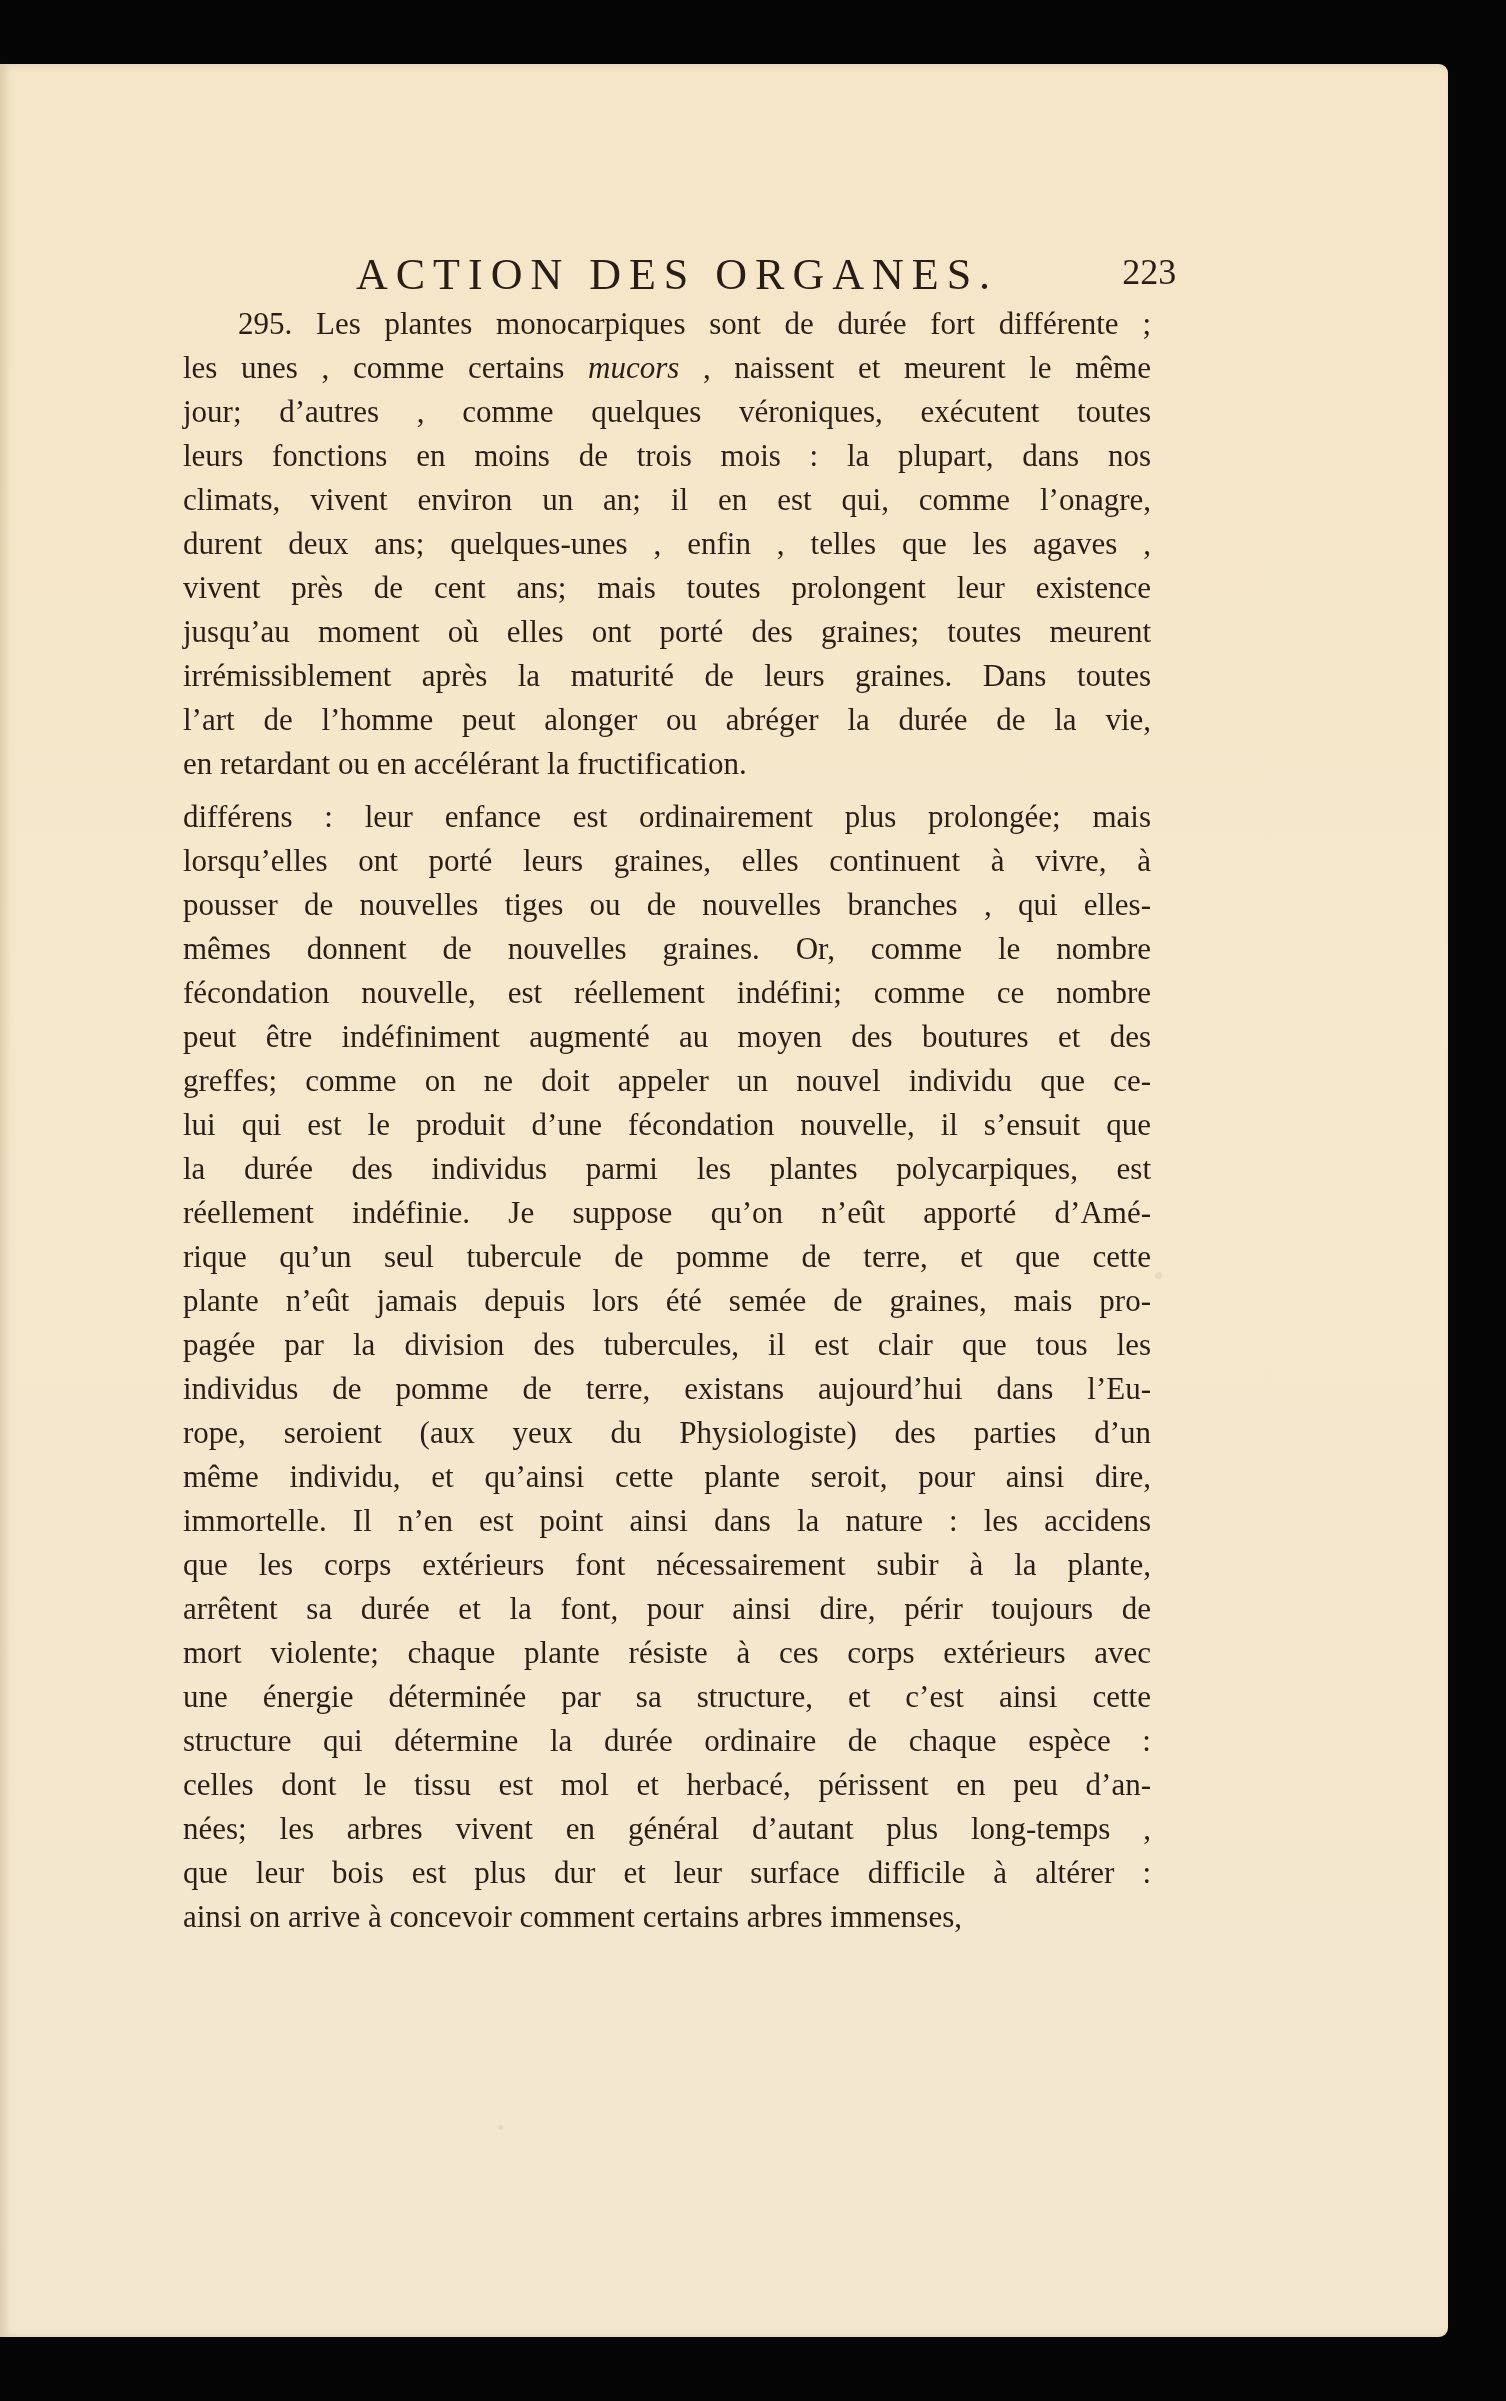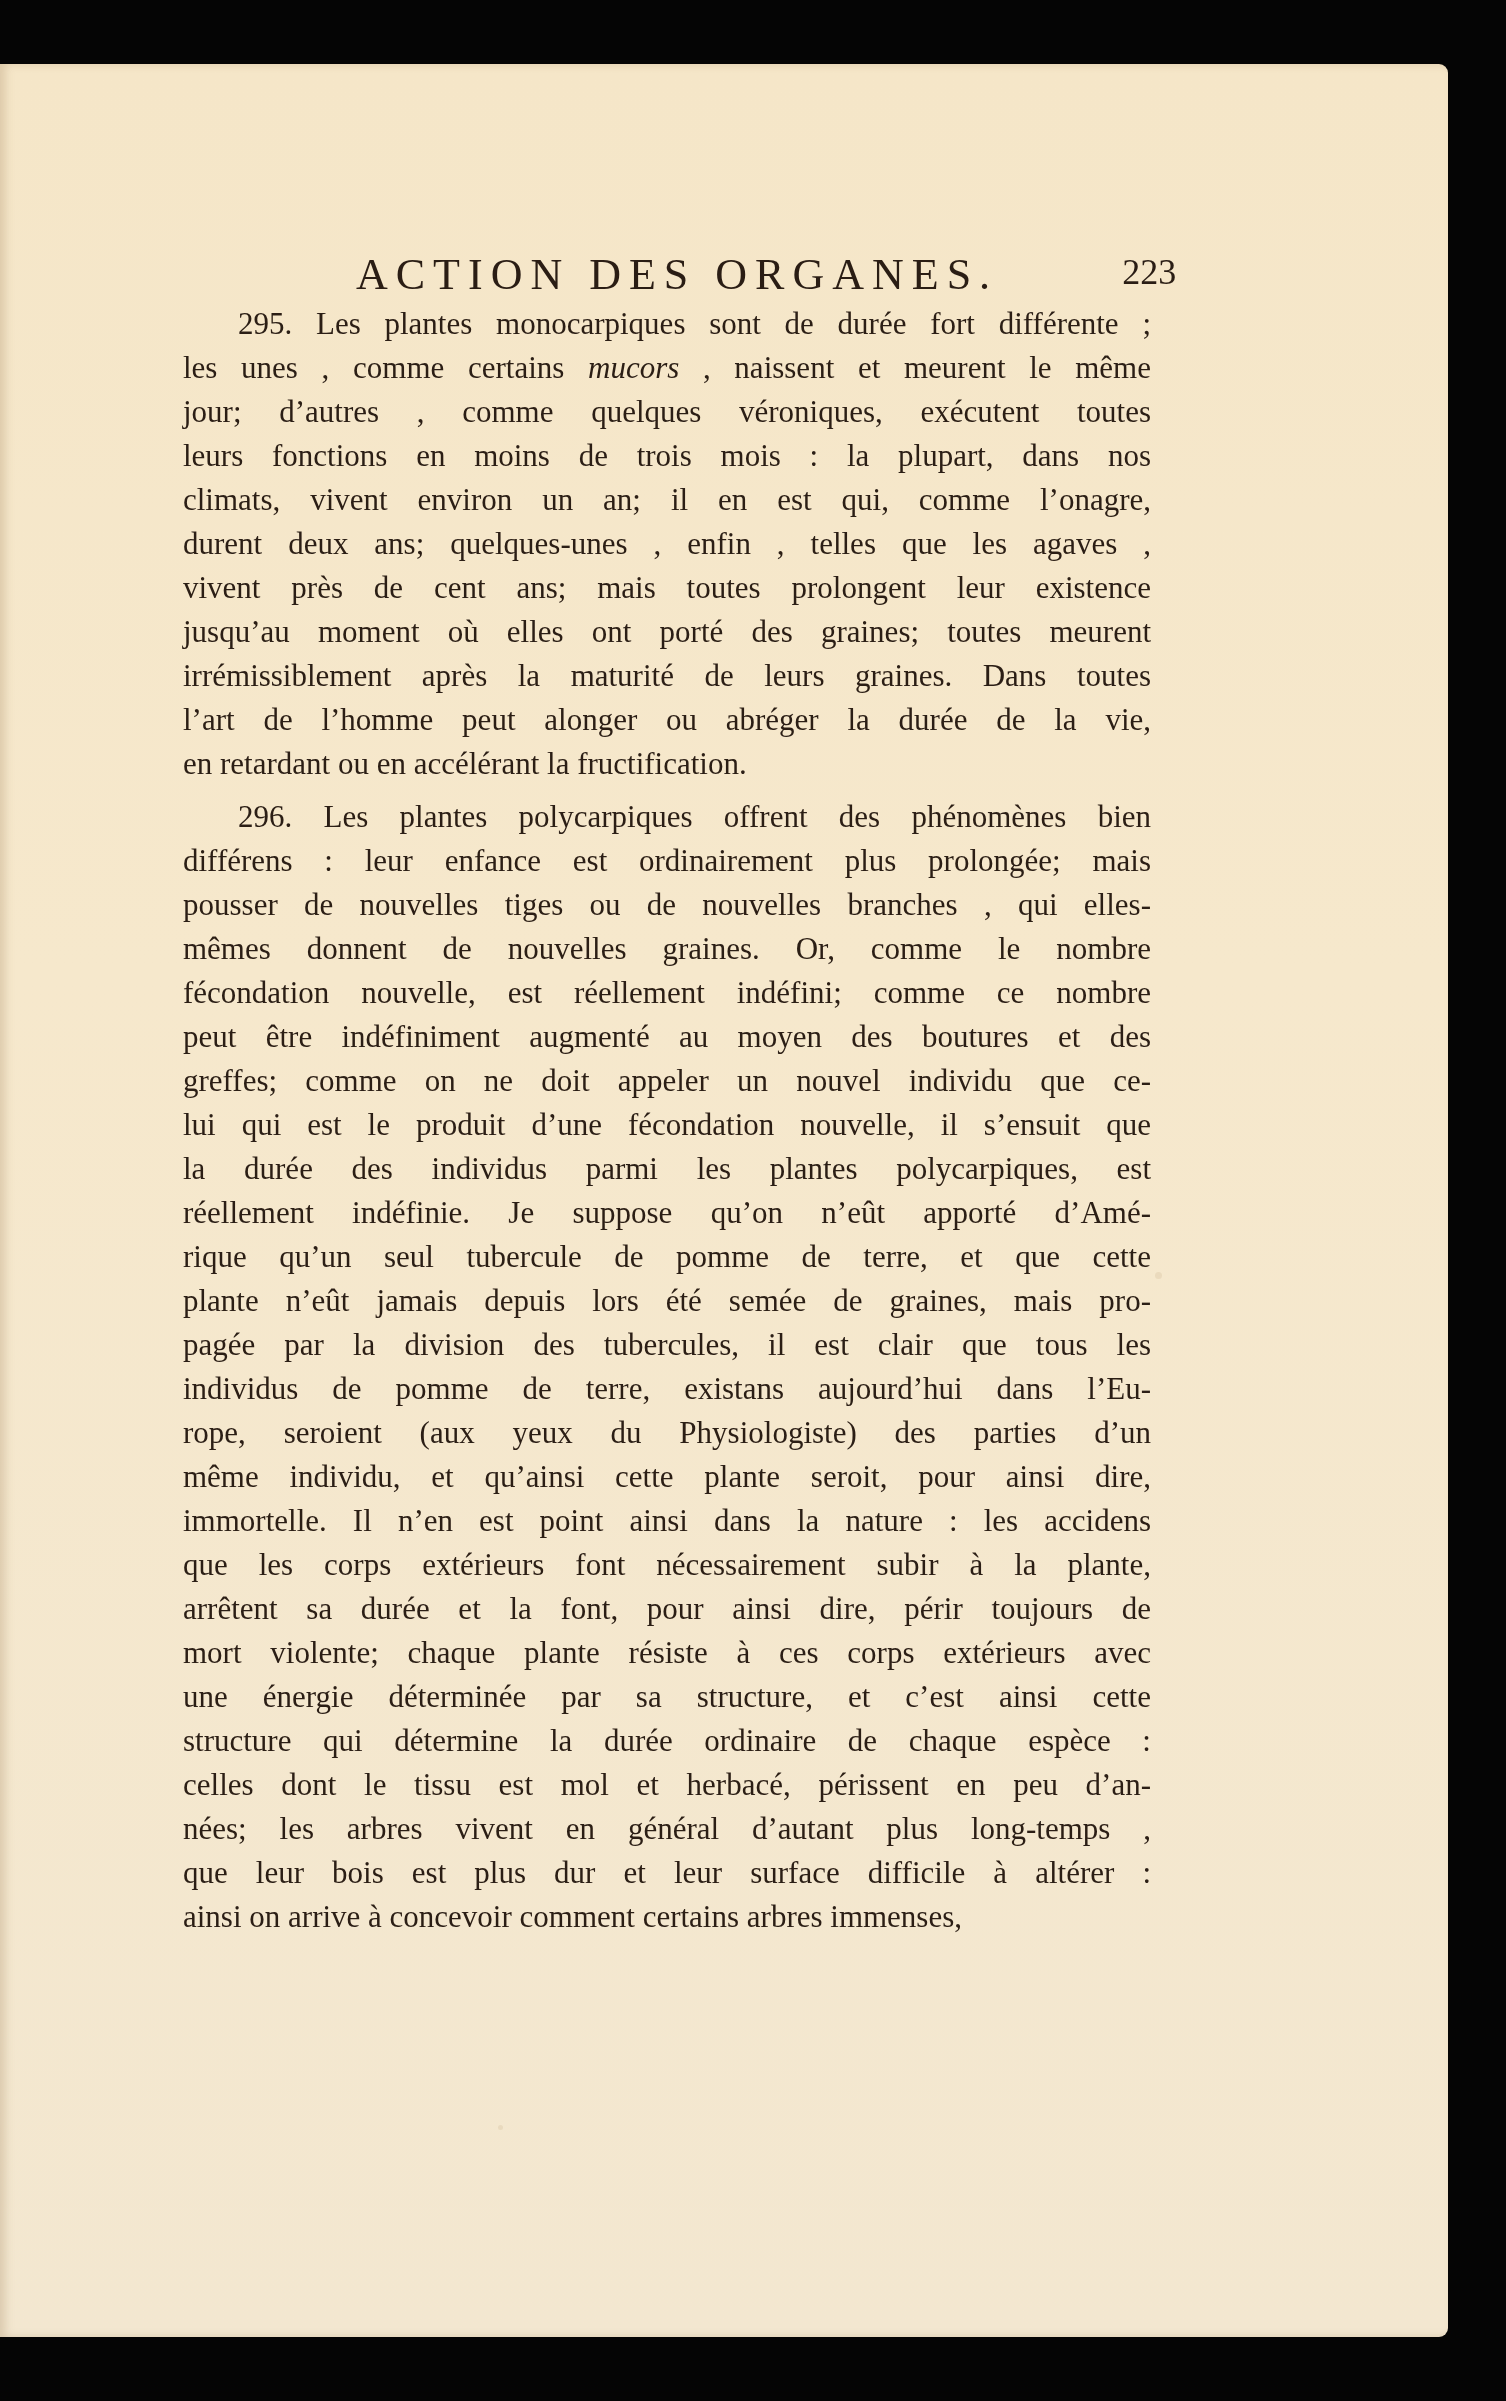--- a/index.html
+++ b/index.html
@@ -80,22 +80,22 @@
       <div class="line"><span>leurs fonctions en moins de trois mois : la plupart, dans nos</span></div>
       <div class="line"><span>climats, vivent environ un an; il en est qui, comme l’onagre,</span></div>
       <div class="line"><span>durent deux ans; quelques-unes , enfin , telles que les agaves ,</span></div>
       <div class="line"><span>vivent près de cent ans; mais toutes prolongent leur existence</span></div>
       <div class="line"><span>jusqu’au moment où elles ont porté des graines; toutes meurent</span></div>
       <div class="line"><span>irrémissiblement après la maturité de leurs graines. Dans toutes</span></div>
       <div class="line"><span>l’art de l’homme peut alonger ou abréger la durée de la vie,</span></div>
       <div class="line last"><span>en retardant ou en accélérant la fructification.</span></div>
     </div>
   <div id="para-1" class="paragraph para2">
-      <div class="line indent"><span>296. Les plantes polycarpiques offrent des phénomènes bien</span></div>
       <div class="line"><span>différens : leur enfance est ordinairement plus prolongée; mais</span></div>
+      <div class="line"><span>lorsqu’elles ont porté leurs graines, elles continuent à vivre, à</span></div>
       <div class="line"><span>pousser de nouvelles tiges ou de nouvelles branches , qui elles-</span></div>
       <div class="line"><span>mêmes donnent de nouvelles graines. Or, comme le nombre</span></div>
       <div class="line"><span>fécondation nouvelle, est réellement indéfini; comme ce nombre</span></div>
       <div class="line"><span>peut être indéfiniment augmenté au moyen des boutures et des</span></div>
       <div class="line"><span>greffes; comme on ne doit appeler un nouvel individu que ce-</span></div>
       <div class="line"><span>lui qui est le produit d’une fécondation nouvelle, il s’ensuit que</span></div>
       <div class="line"><span>la durée des individus parmi les plantes polycarpiques, est</span></div>
       <div class="line"><span>réellement indéfinie. Je suppose qu’on n’eût apporté d’Amé-</span></div>
       <div class="line"><span>rique qu’un seul tubercule de pomme de terre, et que cette</span></div>
       <div class="line"><span>plante n’eût jamais depuis lors été semée de graines, mais pro-</span></div>

